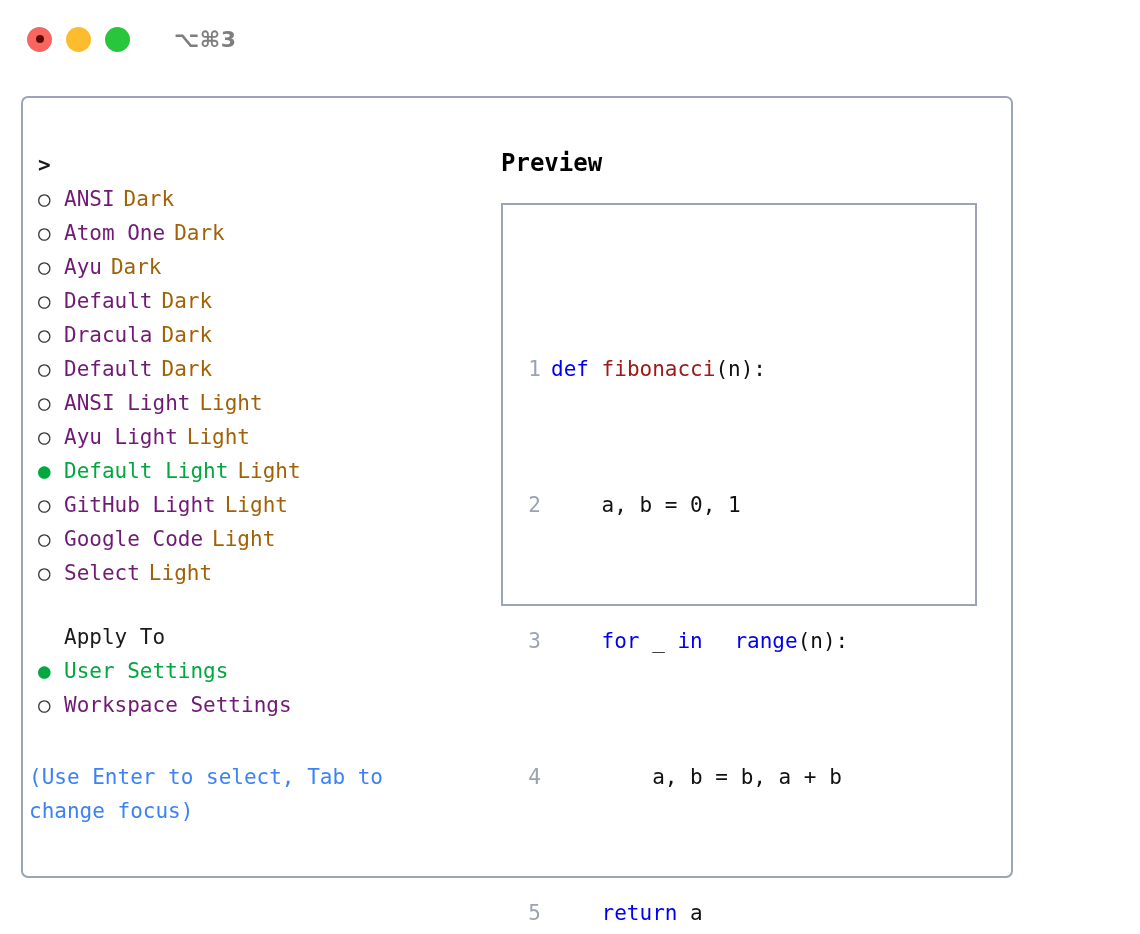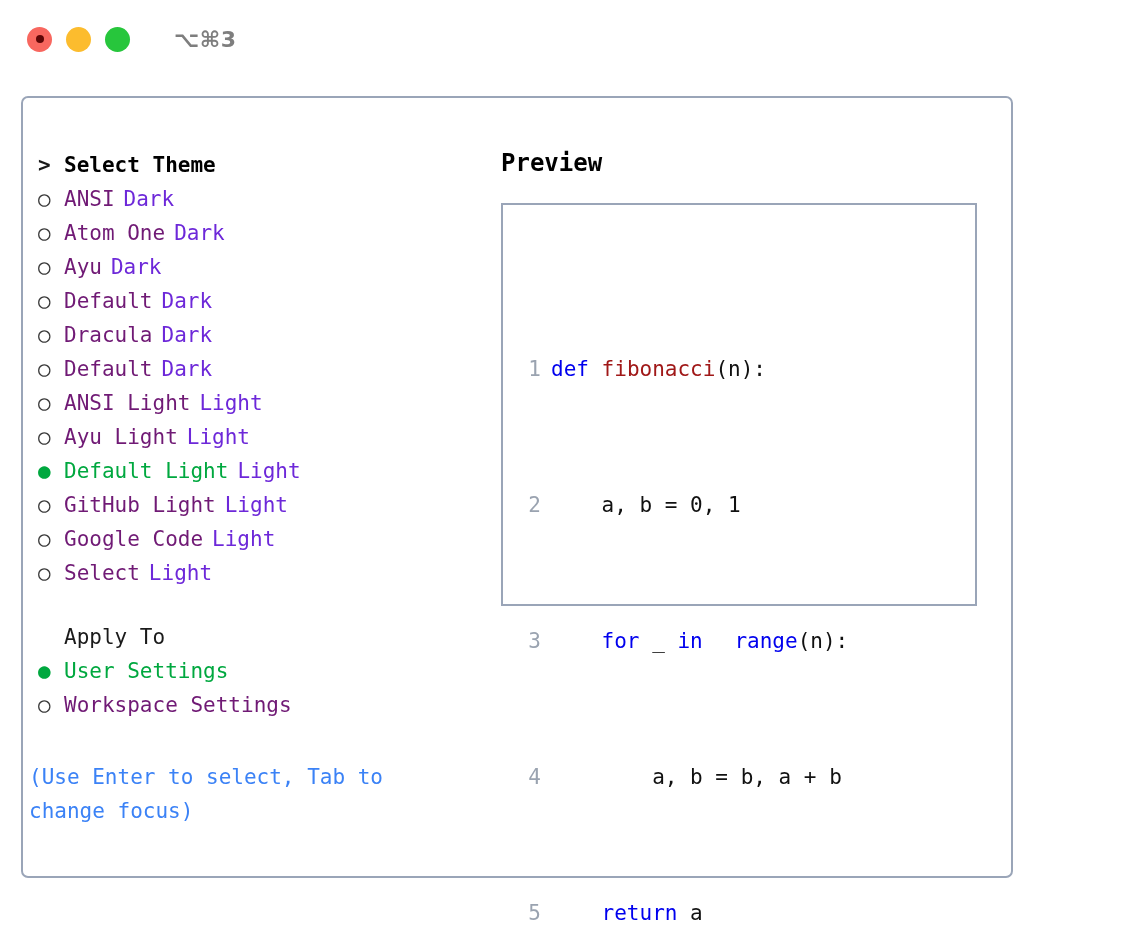--- a/index.html
+++ b/index.html
@@ -121,21 +121,21 @@
 
   .row.header-row {
     font-weight: 700;
     color: #000000;
   }
   .row.header-row .marker { font-weight: 700; }
 
   .theme-name { color: #701a75; }
   .row.selected .theme-name { color: #00a83f; }
   .cat {
-    color: #6d28d9;
+    color: #a16207;
     margin-left: 9px;
     text-align: right;
   }
   .spacer-md { height: 30px; }
 
   #hint {
     position: absolute;
     left: 6px;
     top: 662px;
     width: 420px;
@@ -206,21 +206,21 @@
     </div>
     <div id="shortcut">⌥⌘3</div>
   </div>
 
   <div id="panel">
     <div id="panel-inner">
 
       <div id="left-col">
 
         <div class="row header-row">
-          <span class="marker">&gt;</span><span>Select Theme</span>
+          <span class="marker">&gt;</span>
         </div>
 
         <div class="row">
           <span class="marker bullet-off">○</span><span class="theme-name">ANSI</span><span class="cat">Dark</span>
         </div>
 
         <div class="row">
           <span class="marker bullet-off">○</span><span class="theme-name">Atom One</span><span class="cat">Dark</span>
         </div>
 

